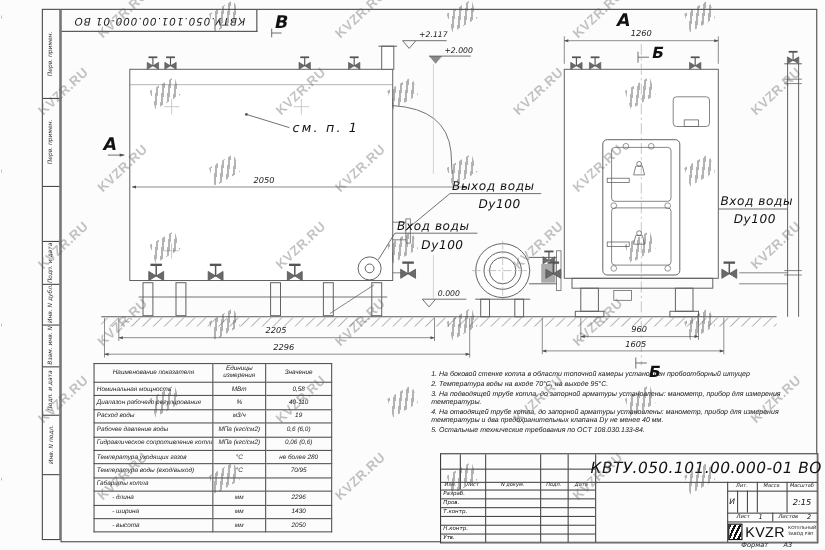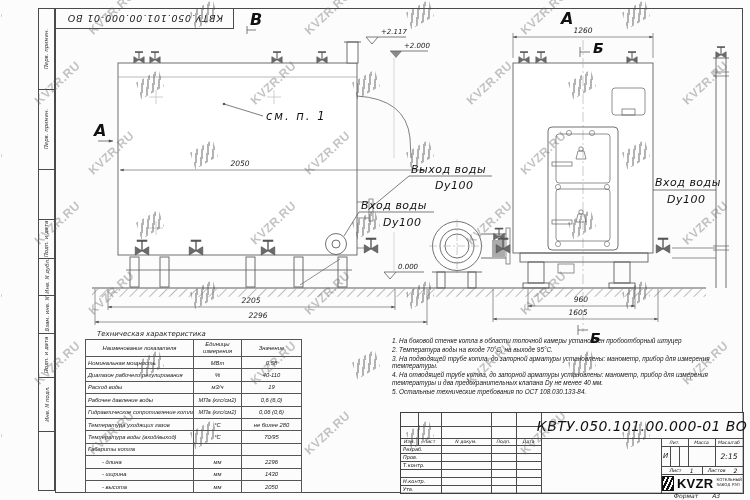--- a/index.html
+++ b/index.html
@@ -35,21 +35,21 @@
   
   .tb{position:absolute;left:400px;top:412px;width:342px;height:80px;border:1.3px solid #3d3d3d;z-index:3;background:rgba(252,252,252,.65);}
   .tb .l{position:absolute;background:#4a4a4a;}
   .tb .cell{position:absolute;display:flex;align-items:center;justify-content:center;font-style:italic;color:#111;}
   .tb .code{font-size:14px;letter-spacing:.4px;white-space:nowrap;}
   .tb .h{font-size:4.6px;}
   .tb .role{justify-content:flex-start;padding-left:2px;font-size:5px;}
   .tb .namebox{flex-direction:column;font-size:7.4px;line-height:10px;text-align:center;}
   .logo-row{position:absolute;left:261px;top:61px;width:80px;height:18px;display:flex;align-items:center;justify-content:center;gap:3px;}
   .logo-mark{width:15px;height:13px;border:1px solid #101010;background:repeating-linear-gradient(115deg,#101010 0 2px,#fff 2px 4px);}
-  .logo-txt{font-weight:700;font-size:13px;font-style:normal;color:#0d0d0d;letter-spacing:.3px;font-family:"Liberation Sans",sans-serif;}
+  .logo-txt{font-weight:400;font-size:13px;font-style:normal;color:#0d0d0d;letter-spacing:.3px;font-family:"Liberation Sans",sans-serif;}
   .logo-co{display:flex;flex-direction:column;font-size:3.9px;font-style:normal;color:#222;line-height:1.2;}
   .fmt{position:absolute;left:652px;top:492px;width:90px;display:flex;justify-content:center;gap:14px;font-size:6px;font-style:italic;z-index:3;color:#1b1b1b;}
   
   .wm-layer{position:absolute;inset:0;overflow:hidden;pointer-events:none;z-index:6;}
   .wm-text{position:absolute;font-size:12px;color:rgba(98,98,98,.38);transform:rotate(-43deg);letter-spacing:.5px;font-weight:600;font-family:"Liberation Sans",sans-serif;}
   .wm-logo{position:absolute;width:26px;height:17px;transform:rotate(-30deg) skewX(-12deg);
            background:repeating-linear-gradient(118deg,rgba(75,75,75,.42) 0 2.4px,transparent 2.4px 6px);}
 </style>
 </head>
 <body>
@@ -289,21 +289,20 @@
     <div class="lbox" style="top:368px;height:54px">
         <span class="vlabel">Инв. N подл.</span>
       </div>
   </div>
 
   <div class="tstamp">
     <span>КВТУ.050.101.00.000-01 ВО</span>
   </div>
 
   <div class="spec">
-    <div class="ttl">Техническая характеристика</div>
     <table>
       <colgroup>
           <col style="width:108px">
           <col style="width:48px">
           <col style="width:60px">
         </colgroup>
       <tbody id="spec-rows">
         <tr class="hd">
           <td>Наименование показателя</td>
           <td>Единицы измерения</td>

